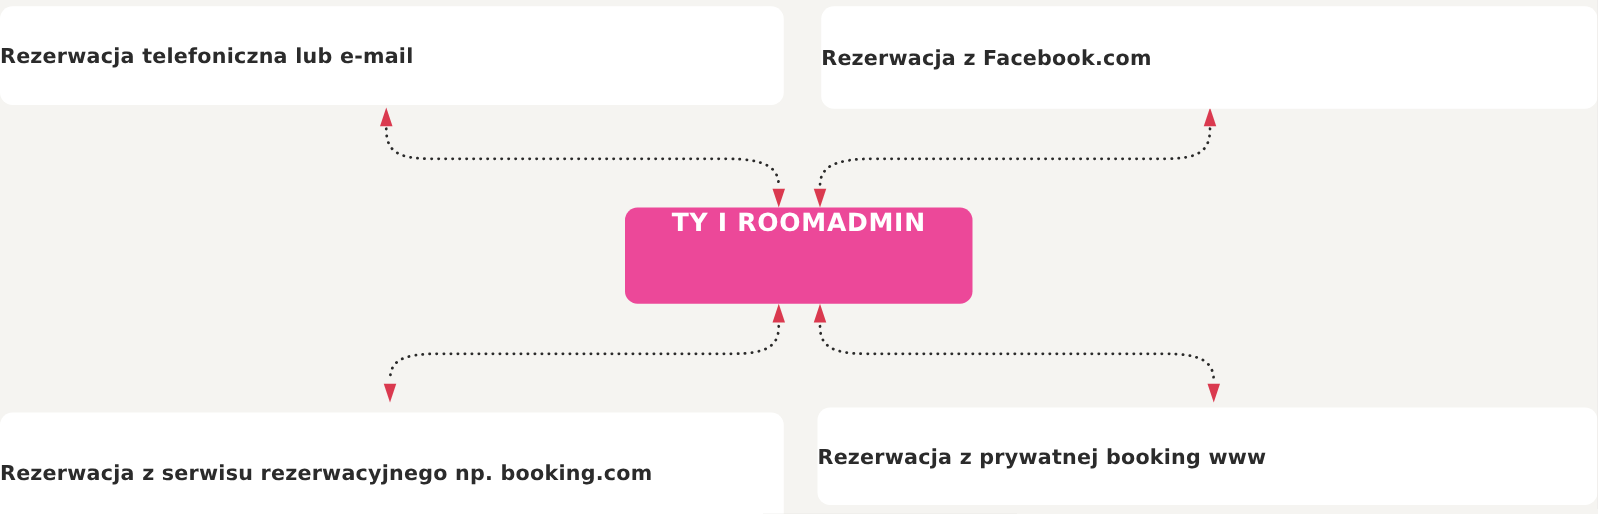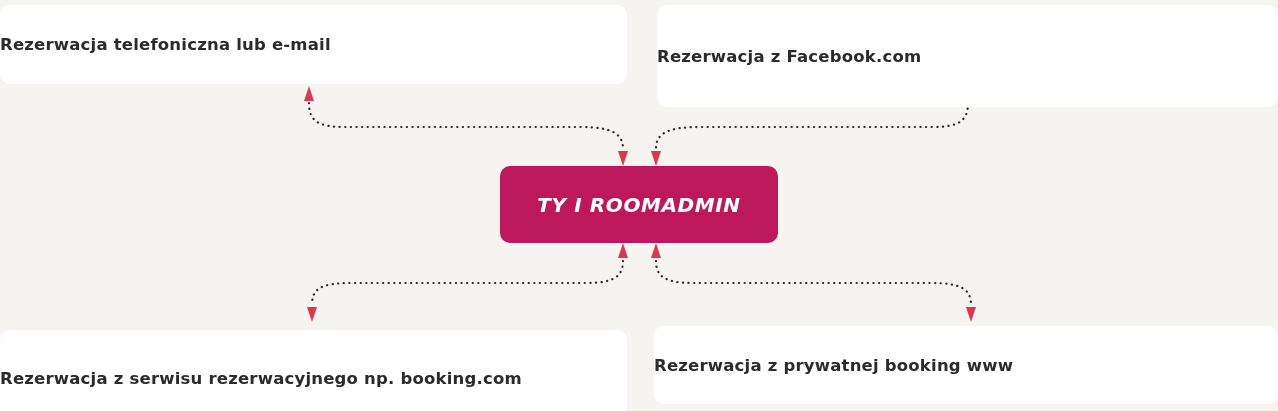--- a/index.html
+++ b/index.html
@@ -21,37 +21,36 @@
     border-radius: 10px;
     display: flex;
     align-items: center;
     text-align: center;
     color: #2b2b2b;
     font-size: 16.5px;
     font-weight: 700;
     letter-spacing: 0.2px;
   }
   .node-top-left     { left: 0px;   top: 5px;   width: 627px; height: 79px; }
-  .node-top-right    { left: 657px; top: 5px;   width: 621px; height: 102px; }
+  .node-top-right    { left: 657px; top: 5px;   width: 621px; height: 82px; }
   .node-bottom-left  { left: 0px;   top: 330px; width: 627px; height: 96px; }
   .node-bottom-right { left: 654px; top: 326px; width: 624px; height: 78px; }
   .center-node {
     position: absolute;
     left: 500px; top: 166px;
     width: 278px; height: 77px;
-    background: #be185d;
+    background: #ec4899;
     border-radius: 10px;
     display: flex;
-    align-items: center;
+    align-items: flex-start;
     justify-content: center;
     color: #ffffff;
     font-size: 20px;
     font-weight: 700;
     letter-spacing: 0.6px;
-    font-style: italic;
   }
   svg.connector-layer {
     position: absolute;
     left: 0; top: 0;
     width: 1278px;
     height: 411px;
     pointer-events: none;
   }
   .connector-path {
     fill: none;

